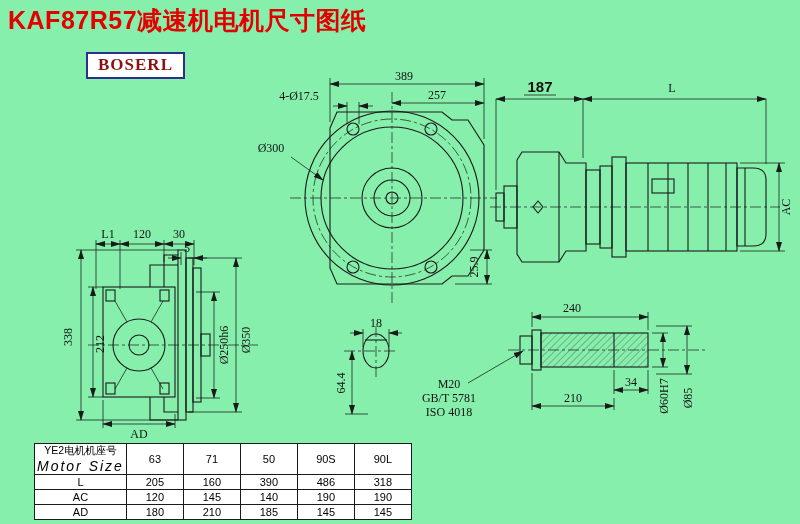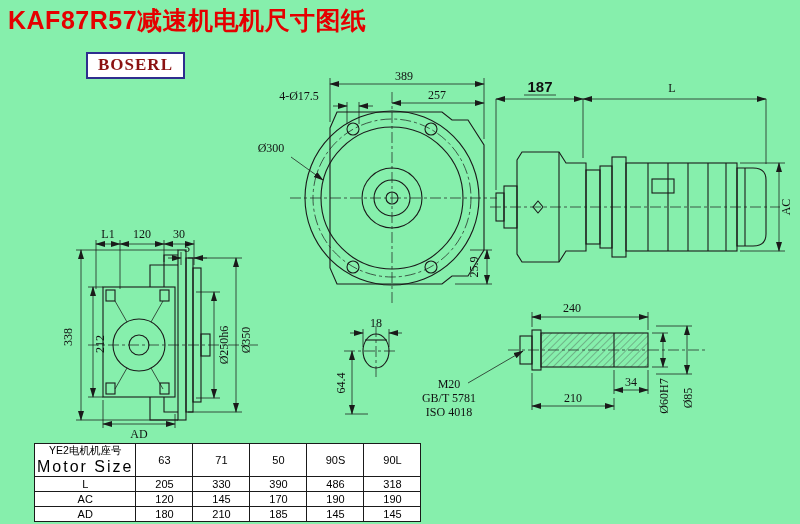--- a/index.html
+++ b/index.html
@@ -13,21 +13,21 @@
   svg text.big { font-size:15px; font-weight:bold; font-family:"Liberation Sans",sans-serif; }
   svg .thin { stroke-width:0.75; }
   svg .cl { stroke-width:0.7; stroke-dasharray:11 3 3 3; }
   .size-table { position:absolute; left:34px; top:443px; border-collapse:collapse; font-size:11px; color:#000; background:#fff; table-layout:fixed; }
   .size-table th,.size-table td { border:1px solid #1a1a1a; text-align:center; padding:0 2px; font-weight:normal; white-space:nowrap; }
   .size-table th { height:29px; }
   .size-table td { height:15px; }
   .size-table .c0 { width:88px; }
   .size-table .cv { width:57px;margin-left:46px; }
   .hdr-cn { font-size:10.5px; }
-  .hdr-en { letter-spacing:2px; font-size:16px; }
+  .hdr-en { letter-spacing:2px; font-size:14px;font-style:italic; }
 </style>
 </head>
 <body>
 
 <div class="page">
 
   <div class="title">KAF87R57减速机电机尺寸图纸</div>
 
   <div class="logo-box">
     <span class="logo-text">BOSERL</span>
@@ -243,30 +243,30 @@
         </th>
         <th class="cv">63</th>
         <th class="cv">71</th>
         <th class="cv">50</th>
         <th class="cv">90S</th>
         <th class="cv">90L</th>
       </tr>
       <tr>
         <td>L</td>
         <td>205</td>
-        <td>330</td>
+        <td>160</td>
         <td>390</td>
         <td>486</td>
         <td>318</td>
       </tr>
       <tr>
         <td>AC</td>
         <td>120</td>
         <td>145</td>
-        <td>170</td>
+        <td>140</td>
         <td>190</td>
         <td>190</td>
       </tr>
       <tr>
         <td>AD</td>
         <td>180</td>
         <td>210</td>
         <td>185</td>
         <td>145</td>
         <td>145</td>

